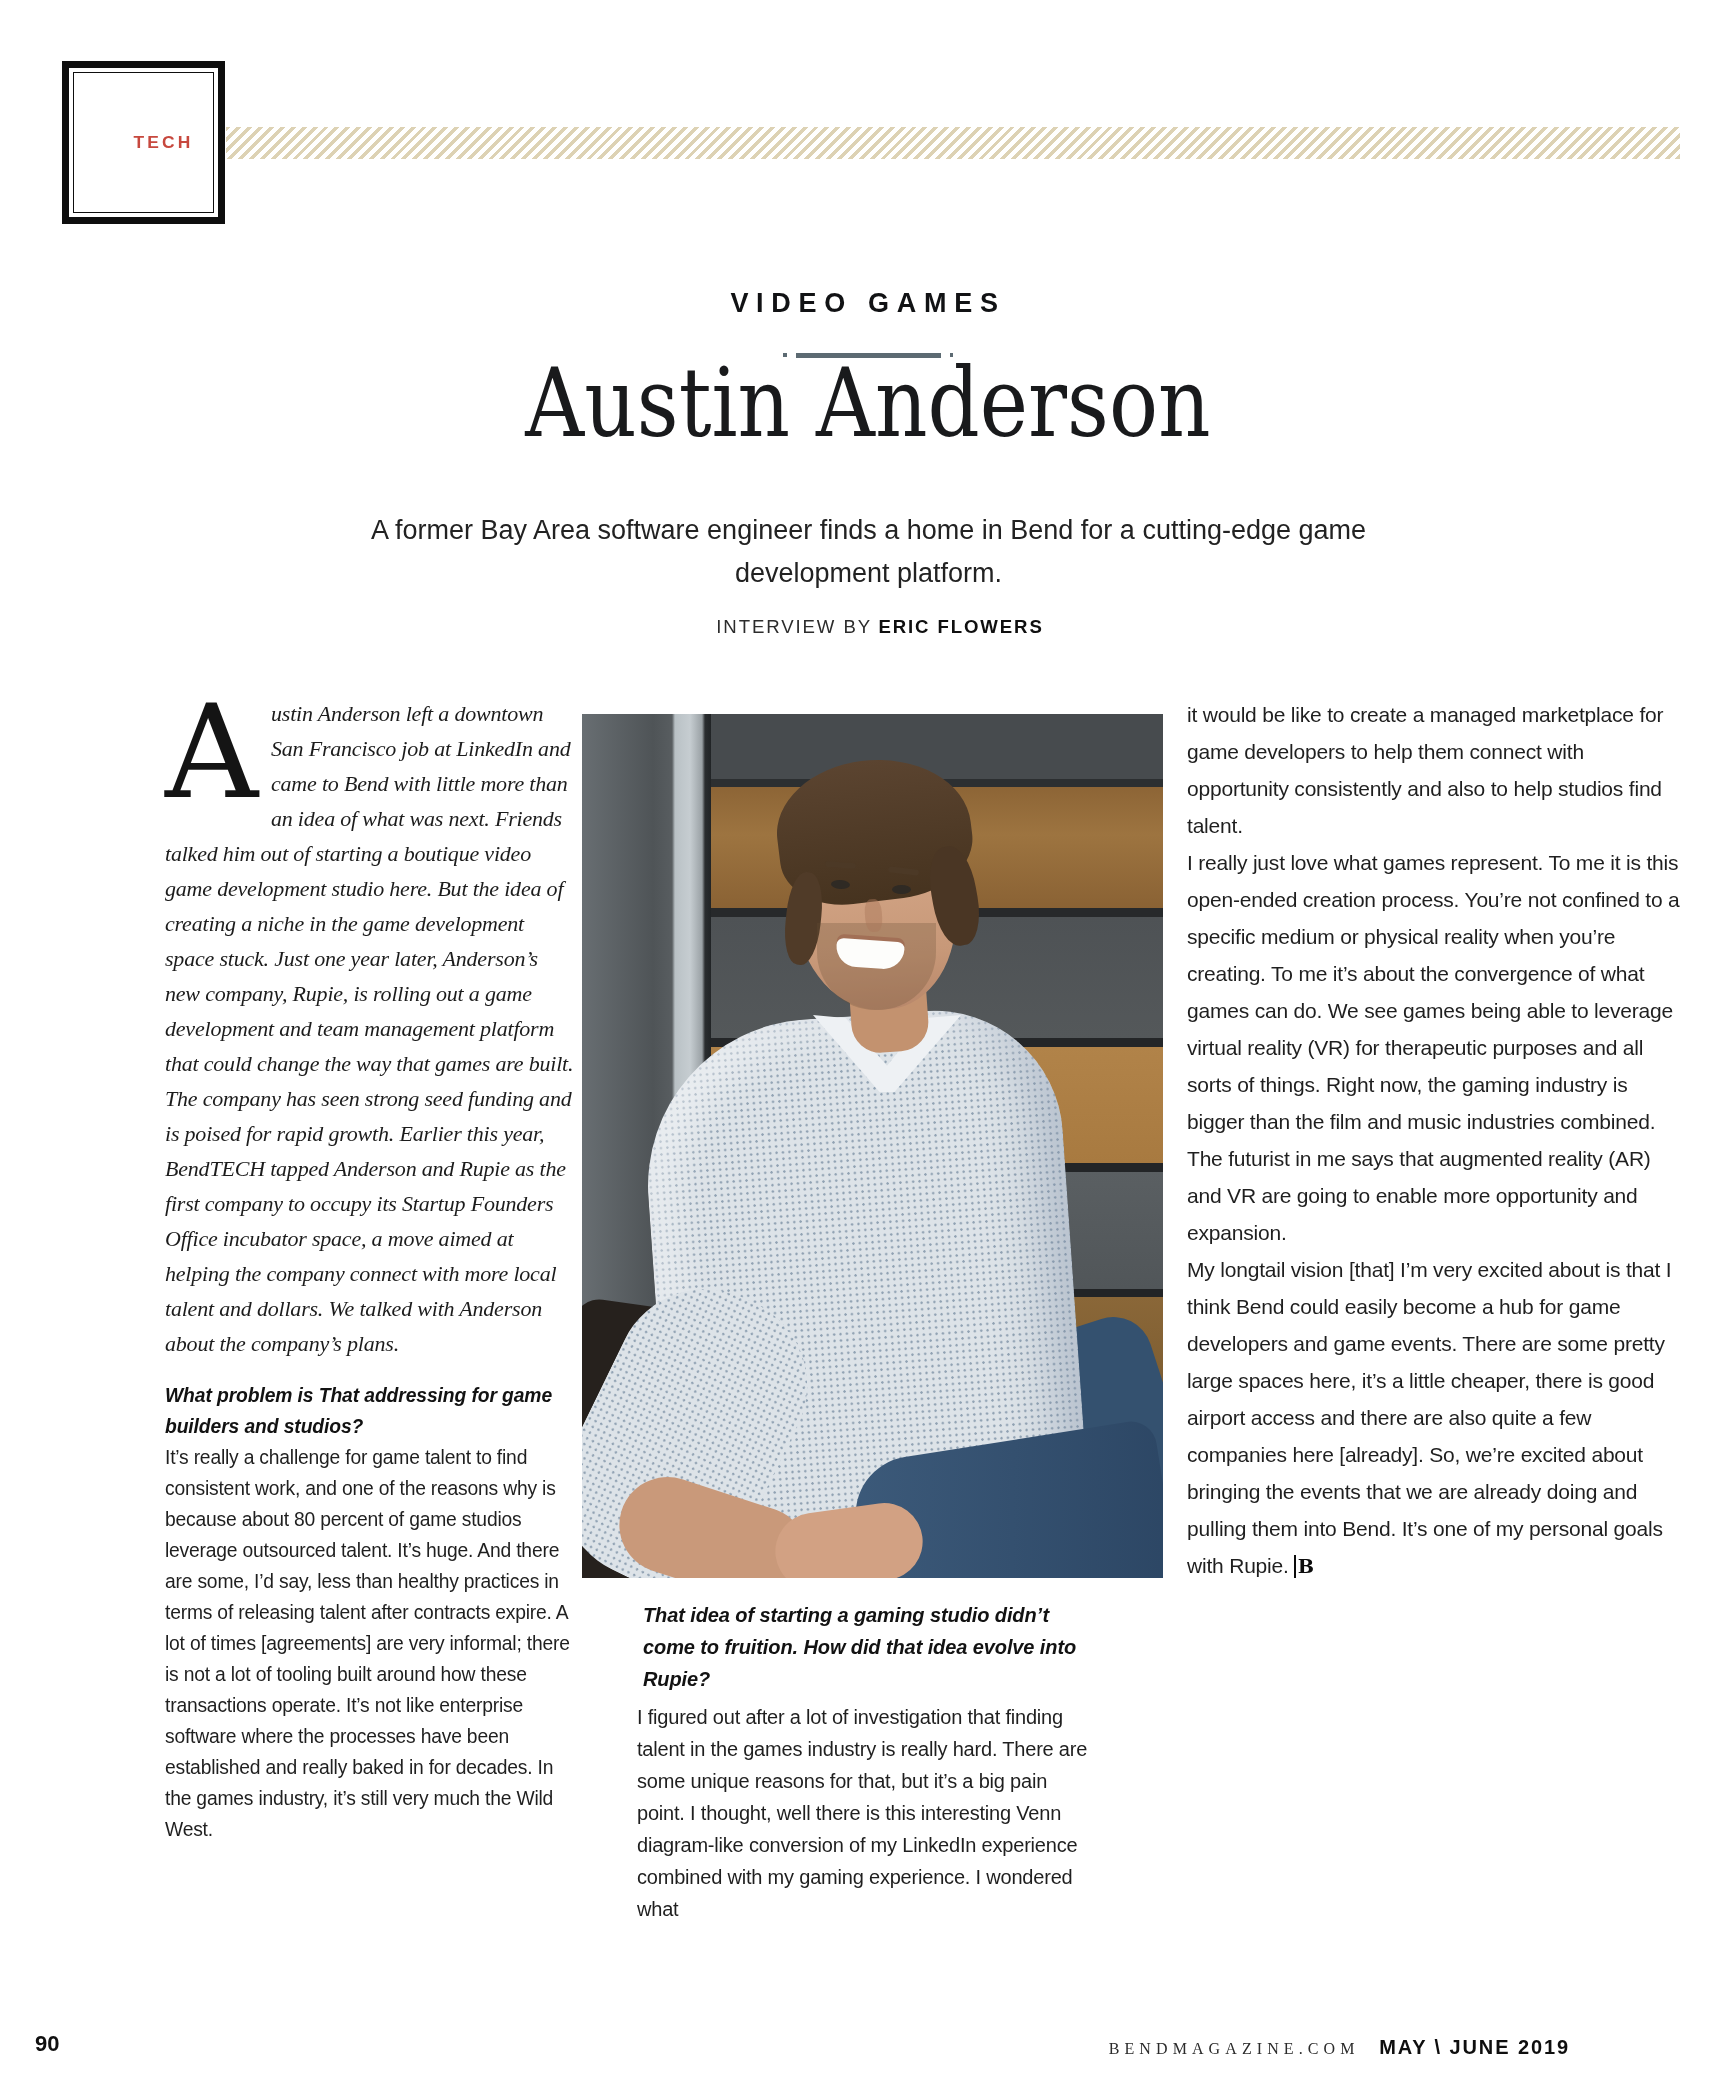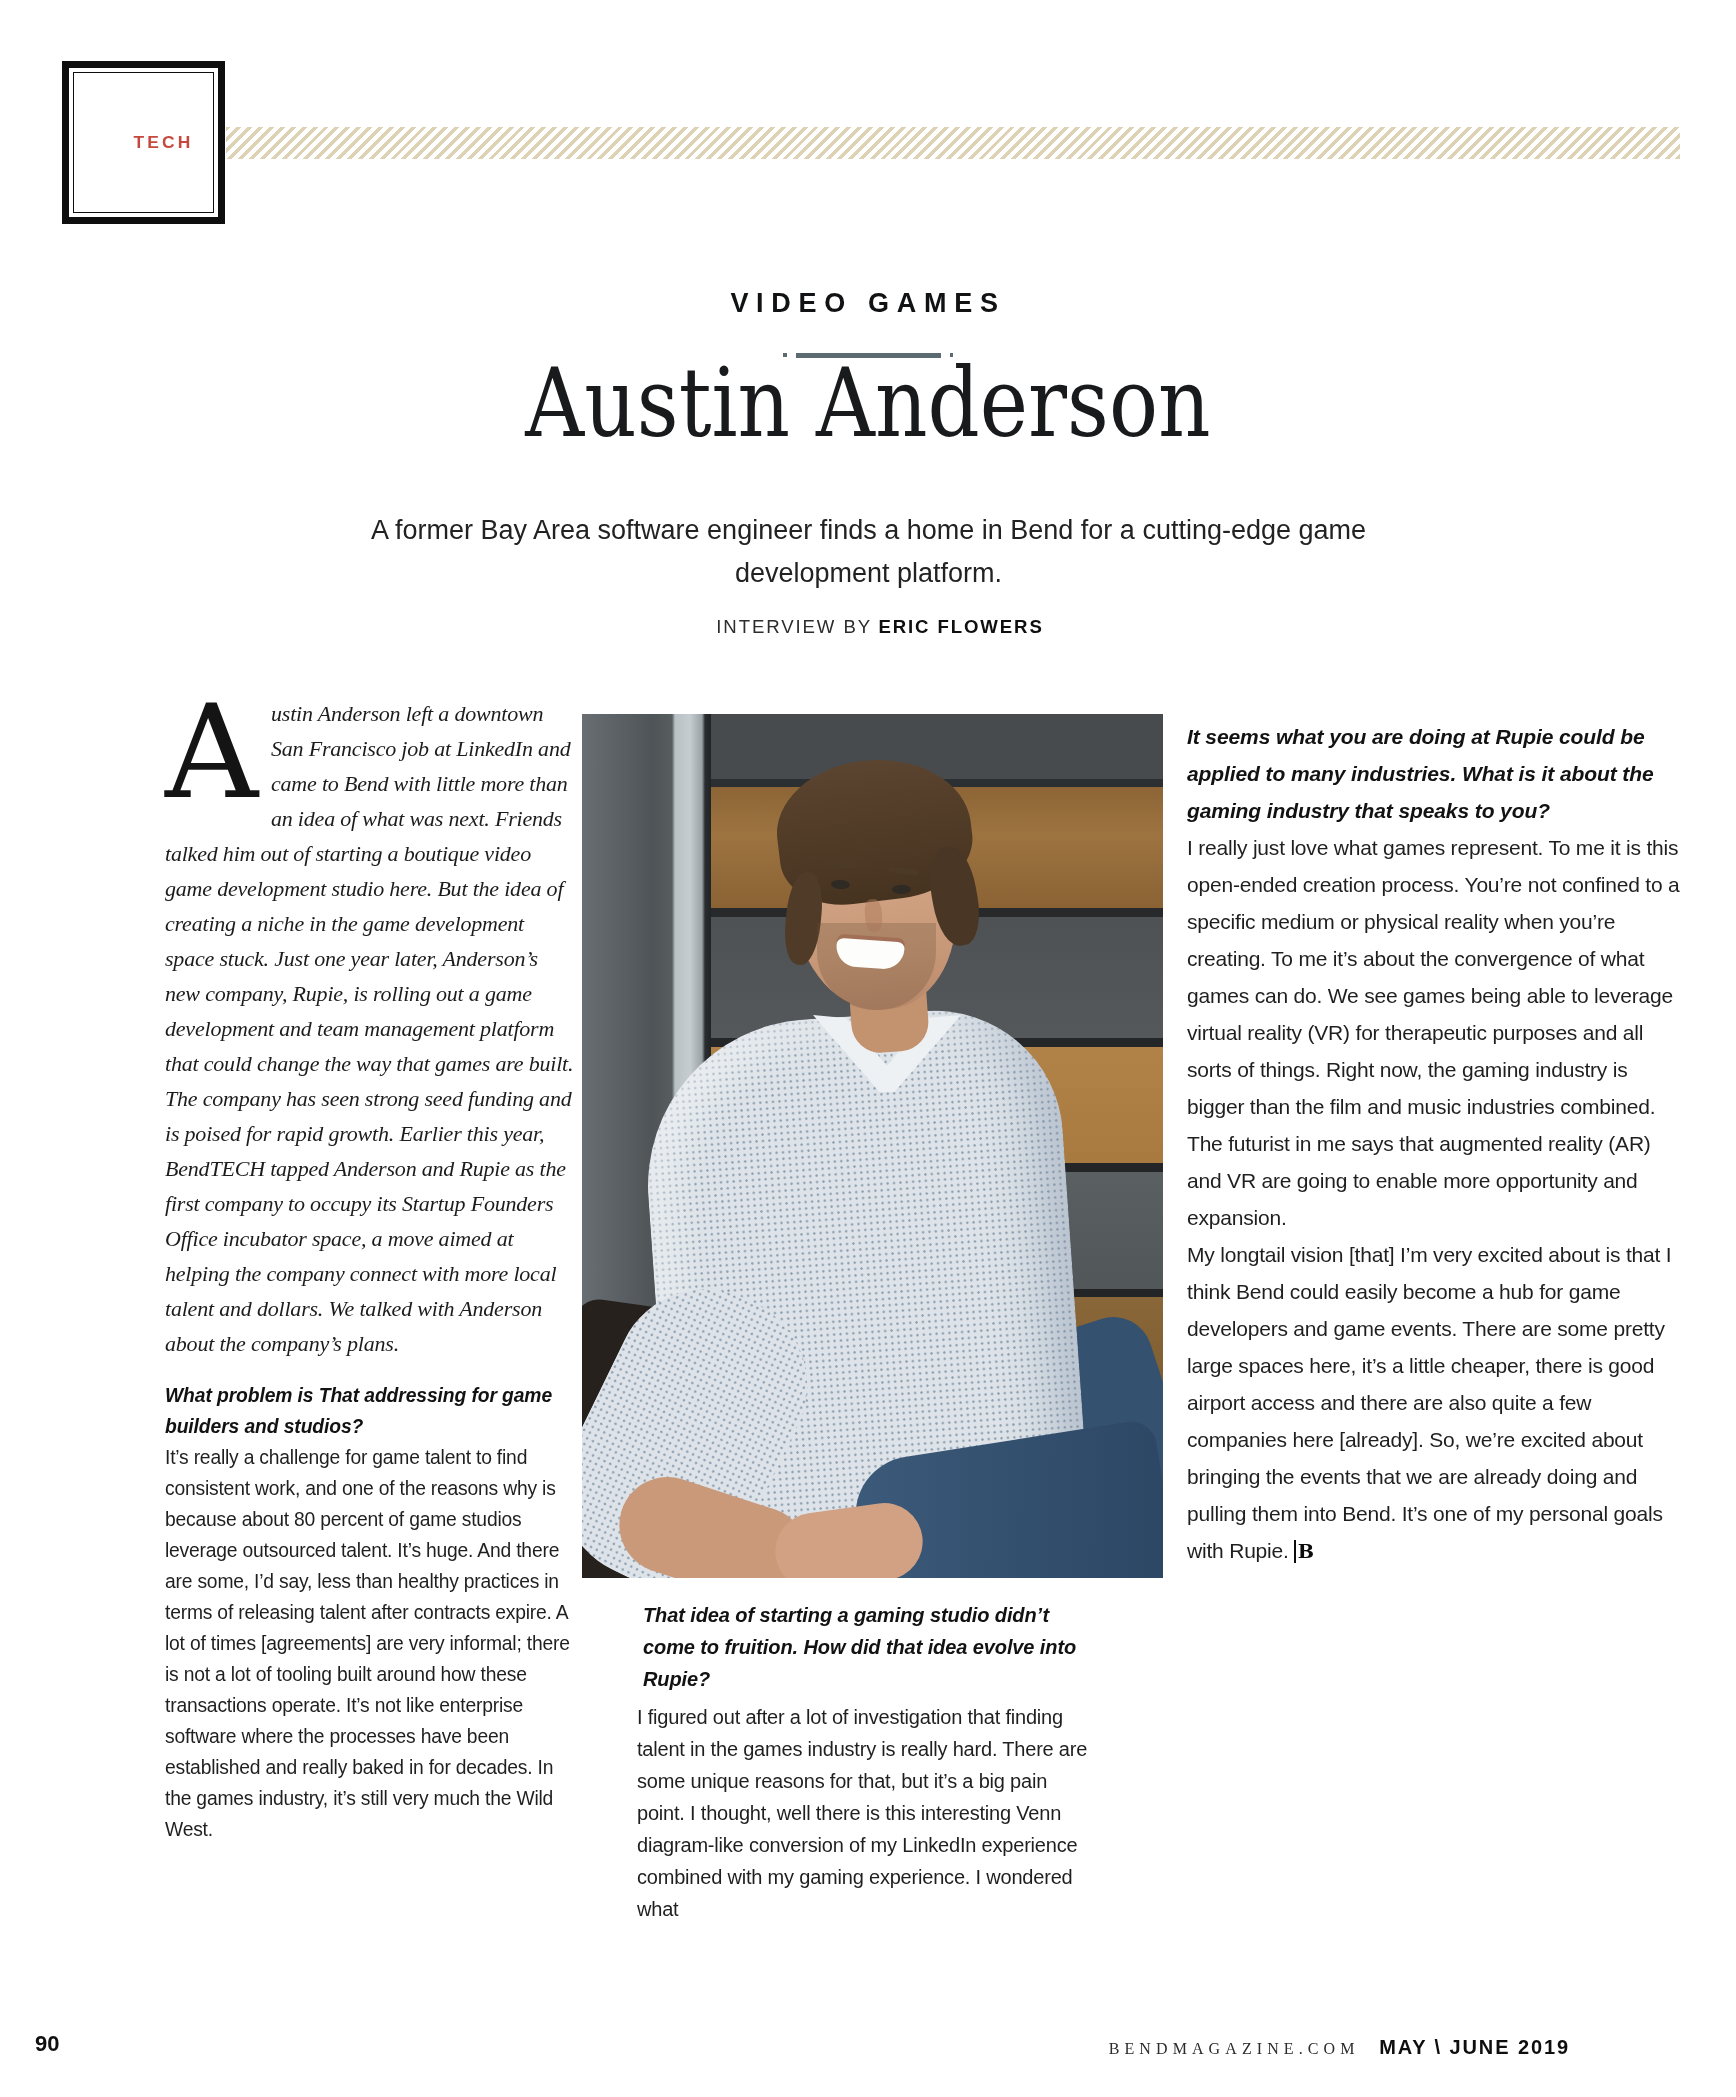--- a/index.html
+++ b/index.html
@@ -204,21 +204,21 @@
   <div class="brow r"></div>
 </div>
 
 <div class="col mid-col">
   <h3 class="question">That idea of starting a gaming studio didn’t come to fruition. How did that idea evolve into Rupie?</h3>
   <p class="body">I figured out after a lot of investigation that finding talent in the games industry is really hard. There are some unique reasons for that, but it’s a big pain point. I thought, well there is this interesting Venn diagram-like conversion of my LinkedIn experience combined with my gaming experience. I wondered what</p>
 </div>
 
 <div class="col right-col">
   <div class="wrap-spacer"></div>
-  <h3 class="question">It seems what you are doing at Rupie could be applied to many industries. What is it about the gaming industry that speaks to you?</h3>
+  <p class="body">it would be like to create a managed marketplace for game developers to help them connect with opportunity consistently and also to help studios find talent.</p>
   <p class="body">I really just love what games represent. To me it is this open-ended creation process. You’re not confined to a specific medium or physical reality when you’re creating. To me it’s about the convergence of what games can do. We see games being able to leverage virtual reality (VR) for therapeutic purposes and all sorts of things. Right now, the gaming industry is bigger than the film and music industries combined. The futurist in me says that augmented reality (AR) and VR are going to enable more opportunity and expansion.</p>
   <p class="body"><span>My longtail vision [that] I’m very excited about is that I think Bend could easily become a hub for game developers and game events. There are some pretty large spaces here, it’s a little cheaper, there is good airport access and there are also quite a few companies here [already]. So, we’re excited about bringing the events that we are already doing and pulling them into Bend. It’s one of my personal goals with Rupie.</span><span class="endmark">B</span></p>
 </div>
 
 <div class="page-number">90</div>
 <div class="footer-right">
   <span class="footer-site">BENDMAGAZINE.COM</span>
   <span class="footer-issue">MAY \ JUNE 2019</span>
 </div>
 

